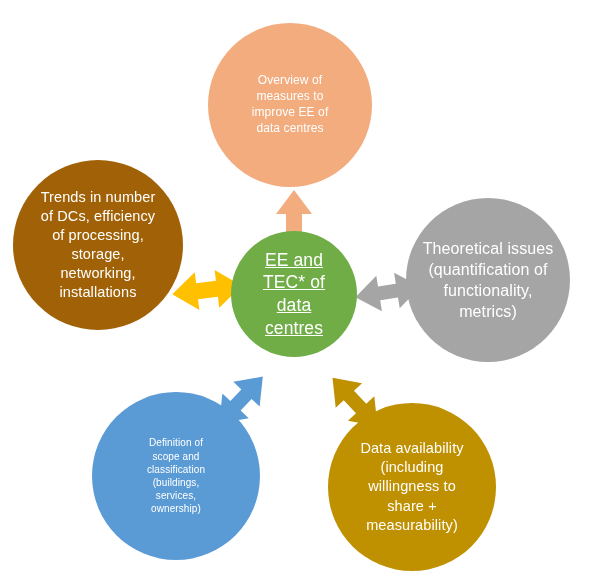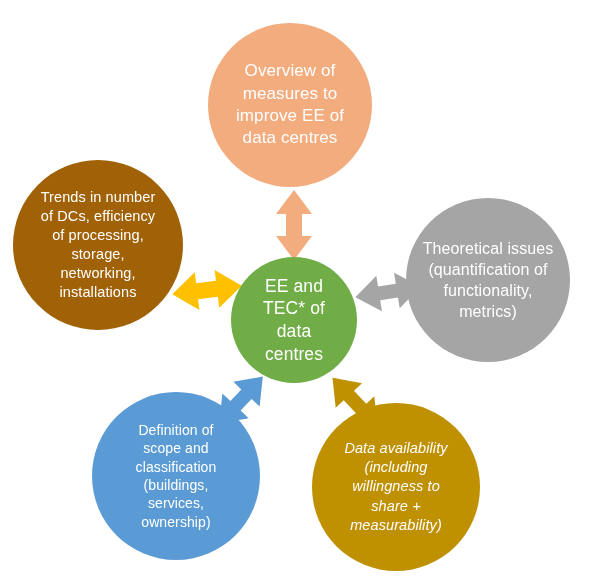--- a/index.html
+++ b/index.html
@@ -36,55 +36,55 @@
     white-space: pre-line;
     line-height: 1.32;
     letter-spacing: 0.1px;
   }
   
   #node-overview {
     left: 208px; top: 23px;
     width: 164px; height: 164px;
     background: #F2AC7E;
   }
-  #node-overview .label { font-size: 17px; }
+  #node-overview .label { font-size: 12px; }
 
   #node-trends {
     left: 13px; top: 160px;
     width: 170px; height: 170px;
     background: #FFC000;
   }
   #node-trends .label { font-size: 14.5px; }
 
   #node-theoretical {
     left: 406px; top: 198px;
     width: 164px; height: 164px;
     background: #A5A5A5;
   }
   #node-theoretical .label { font-size: 16px; }
 
   #node-center {
-    left: 231px; top: 257px;
+    left: 231px; top: 231px;
     width: 126px; height: 126px;
     background: #70AD47;
+    text-decoration: underline;
   }
   #node-center .label { font-size: 17.5px; line-height: 1.3; }
 
   #node-definition {
     left: 92px; top: 392px;
     width: 168px; height: 168px;
     background: #5B9BD5;
   }
-  #node-definition .label { font-size: 14px; }
+  #node-definition .label { font-size: 10px; }
 
   #node-data {
-    left: 312px; top: 403px;
+    left: 328px; top: 403px;
     width: 168px; height: 168px;
     background: #BF9000;
-    font-style: italic;
   }
   #node-data .label { font-size: 14.5px; }
 
   
   #arrows {
     position: absolute;
     left: 0; top: 0;
     width: 600px; height: 585px;
     pointer-events: none;
   }

